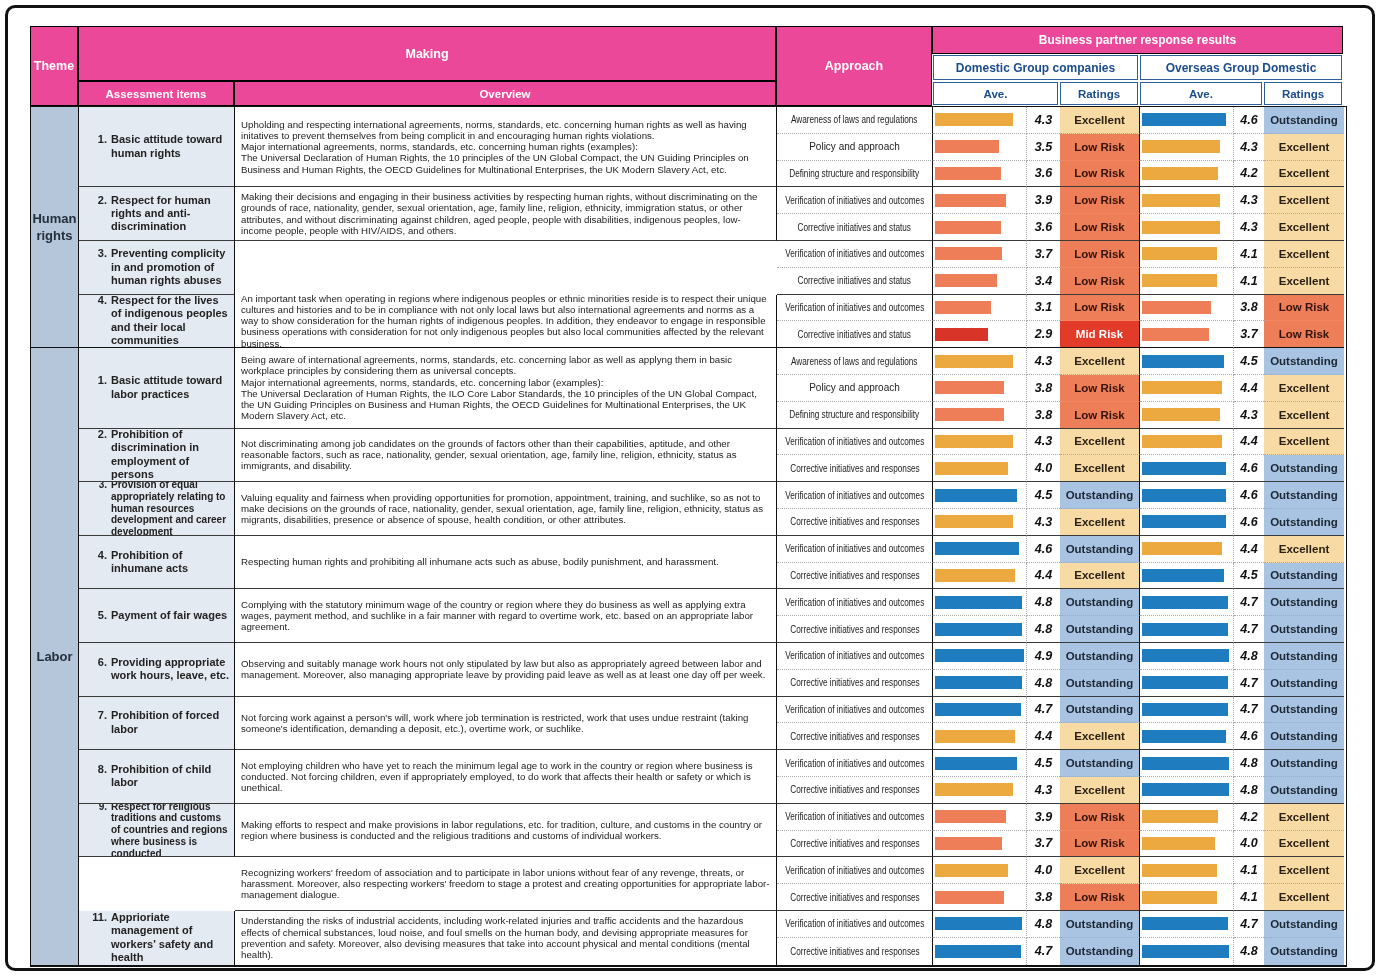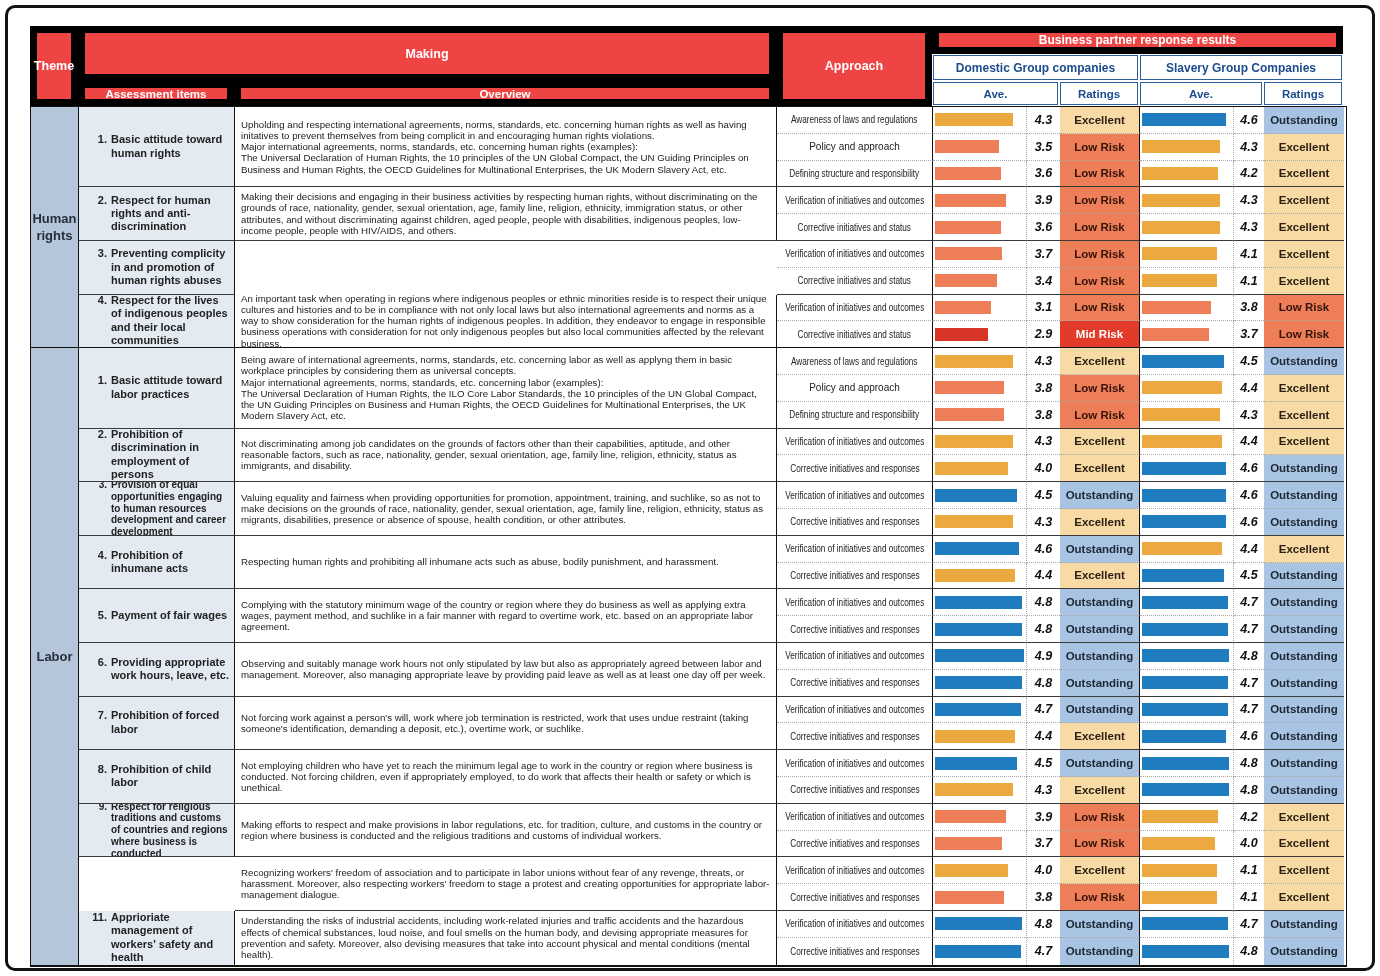--- a/index.html
+++ b/index.html
@@ -5,21 +5,21 @@
   * { box-sizing: border-box; margin: 0; padding: 0; }
   html,body { width:1380px; height:976px; background:#fff; font-family:"Liberation Sans", sans-serif; }
   .frame { position:absolute; left:5px; top:5px; width:1370px; height:966px; border:3px solid #111; border-radius:10px; }
   .tablewrap { position:absolute; left:30px; top:26px; width:1317px; }
 
   
   .grid { display:grid; grid-template-columns:48px 156px 542px 156px 94px 33px 80px 94px 30px 80px; }
 
   
   .thead { grid-template-rows:28px 27px 25px; background:#fff; }
-  .hblue { background:#ef4444; color:#fff; font-weight:bold; display:flex; align-items:center; justify-content:center; text-align:center; border:7px solid #000000; }
+  .hblue { background:#ec4899; color:#fff; font-weight:bold; display:flex; align-items:center; justify-content:center; text-align:center; border:1px solid #000000; }
   .hwhite { background:#fff; color:#1B4C8C; font-weight:bold; display:flex; align-items:center; justify-content:center; text-align:center; border:1px solid #2E5E9E; margin:1px; }
   .h-theme   { grid-column:1; grid-row:1/4; font-size:12.5px; }
   .h-topic   { grid-column:2/4; grid-row:1/3; font-size:12.5px; }
   .h-assess  { grid-column:2; grid-row:3; font-size:11.5px; }
   .h-overview{ grid-column:3; grid-row:3; font-size:11.5px; }
   .h-approach{ grid-column:4; grid-row:1/4; font-size:12.5px; }
   .h-results { grid-column:5/11; grid-row:1; font-size:12px; }
   .h-domestic{ grid-column:5/8; grid-row:2; font-size:12px; }
   .h-overseas{ grid-column:8/11; grid-row:2; font-size:12px; }
   .h-dave    { grid-column:5/7; grid-row:3; font-size:11.5px; }
@@ -57,21 +57,21 @@
 
 <div class="tablewrap">
   <div class="grid thead">
     <div class="hblue h-theme">Theme</div>
     <div class="hblue h-topic">Making</div>
     <div class="hblue h-assess">Assessment items</div>
     <div class="hblue h-approach">Approach</div>
     <div class="hblue h-overview">Overview</div>
     <div class="hblue h-results">Business partner response results</div>
     <div class="hwhite h-domestic">Domestic Group companies</div>
-    <div class="hwhite h-overseas">Slavery Group Companies</div>
+    <div class="hwhite h-overseas">Overseas Group Domestic</div>
     <div class="hwhite h-dave">Ave.</div>
     <div class="hwhite h-drat">Ratings</div>
     <div class="hwhite h-oave">Ave.</div>
     <div class="hwhite h-orat">Ratings</div>
   </div>
   <div class="grid tbody" id="tbody">
       <div class="cell theme-cell theme-end" style="grid-area: 1 / 1 / span 9;">Human rights</div>
       <div class="cell item-cell group-end" style="grid-area: 1 / 2 / span 3;">
         <div class="item-inner">
           <span class="item-num">1.</span>
@@ -296,21 +296,21 @@
       <div class="cell num-cell group-end" style="grid-area: 14 / 6;">4.0</div>
       <div class="cell rating-cell domestic group-end" style="grid-area: 14 / 7; background: rgb(247, 218, 164); color: rgb(43, 32, 20);">Excellent</div>
       <div class="cell bar-cell group-end" style="grid-area: 14 / 8;">
         <div class="bar" style="width: 92%; background: rgb(31, 125, 191);"></div>
       </div>
       <div class="cell num-cell group-end" style="grid-area: 14 / 9;">4.6</div>
       <div class="cell rating-cell group-end" style="grid-area: 14 / 10; background: rgb(169, 196, 227); color: rgb(28, 39, 51);">Outstanding</div>
       <div class="cell item-cell group-end compact" style="grid-area: 15 / 2 / span 2;">
         <div class="item-inner">
           <span class="item-num">3.</span>
-          <span class="item-ttl">Provision of equal opportunities engaging to human resources development and career development</span>
+          <span class="item-ttl">Provision of equal appropriately relating to human resources development and career development</span>
         </div>
       </div>
       <div class="cell overview-cell group-end" style="grid-area: 15 / 3 / span 2;">Valuing equality and fairness when providing opportunities for promotion, appointment, training, and suchlike, so as not to make decisions on the grounds of race, nationality, gender, sexual orientation, age, family line, religion, ethnicity, status as migrants, disabilities, presence or absence of spouse, health condition, or other attributes.</div>
       <div class="cell approach-cell subrow-end" style="grid-area: 15 / 4;">
         <span class="lbl condensed">Verification of initiatives and outcomes</span>
       </div>
       <div class="cell bar-cell subrow-end" style="grid-area: 15 / 5;">
         <div class="bar" style="width: 90%; background: rgb(31, 125, 191);"></div>
       </div>
       <div class="cell num-cell subrow-end" style="grid-area: 15 / 6;">4.5</div>

